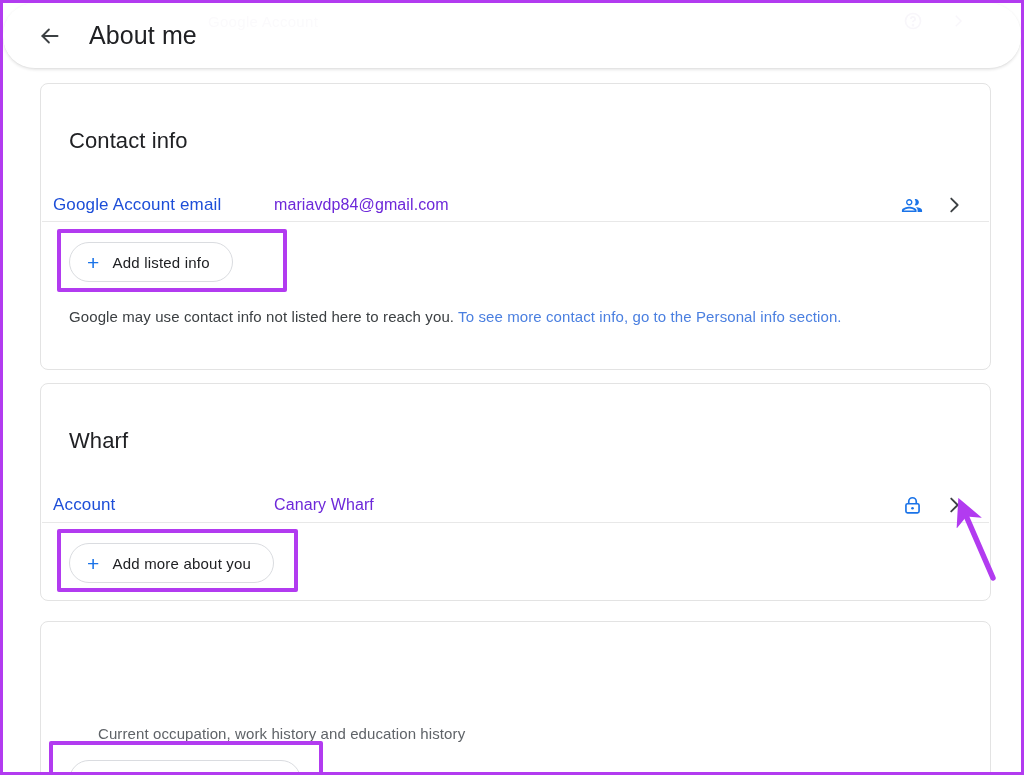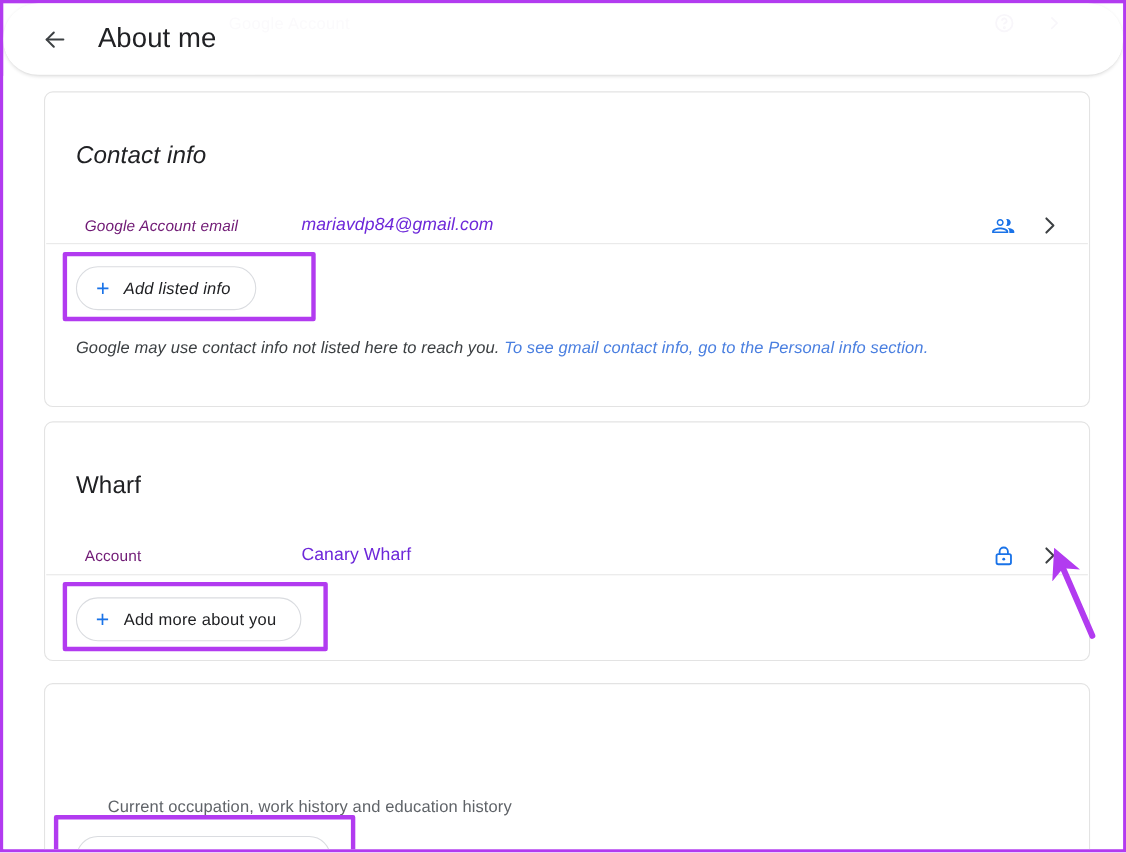--- a/index.html
+++ b/index.html
@@ -89,21 +89,21 @@
   }
 
   .card {
     position: absolute;
     left: 37px;
     width: 951px;
     background: #ffffff;
     border: 1px solid #e3e3e3;
     border-radius: 8px;
   }
-  #card-contact { top: 14px;  height: 287px; font-style: italic; }
+  #card-contact { top: 14px;  height: 287px; }
   #card-about   { top: 314px; height: 218px; }
   #card-work    { top: 552px; height: 190px; }
 
   .card-title {
     position: absolute;
     left: 28px;
     font-size: 22px;
     font-weight: 400;
     color: #202124;
     letter-spacing: .1px;
@@ -112,23 +112,23 @@
   .row {
     position: absolute;
     left: 0;
     right: 0;
     display: flex;
     align-items: center;
   }
 
   .row-label {
     position: absolute;
-    left: 36px;
-    font-size: 14px;
-    color: #701a75;
+    left: 12px;
+    font-size: 17px;
+    color: #1d4ed8;
     letter-spacing: .15px;
   }
   .row-value {
     position: absolute;
     left: 233px;
     font-size: 16px;
     color: #6d28d9;
     letter-spacing: .1px;
   }
 
@@ -266,21 +266,21 @@
 
       <div class="divider" style="top:137px;"></div>
 
       <div class="pill" style="left:28px; top:158px;">
         <span class="plus">+</span>
         <span>Add listed info</span>
       </div>
 
       <div class="note" style="top:224px;">
         <span>Google may use contact info not listed here to reach you.</span>
-        <span class="link">To see gmail contact info, go to the Personal info section.</span>
+        <span class="link">To see more contact info, go to the Personal info section.</span>
       </div>
     </div>
 
     <div class="card" id="card-about">
       <div class="card-title" style="top:44px;">Wharf</div>
 
       <div class="row" style="top:94px;height:54px;">
         <div class="row-label">Account</div>
         <div class="row-value">Canary Wharf</div>
         <div class="row-icons">

